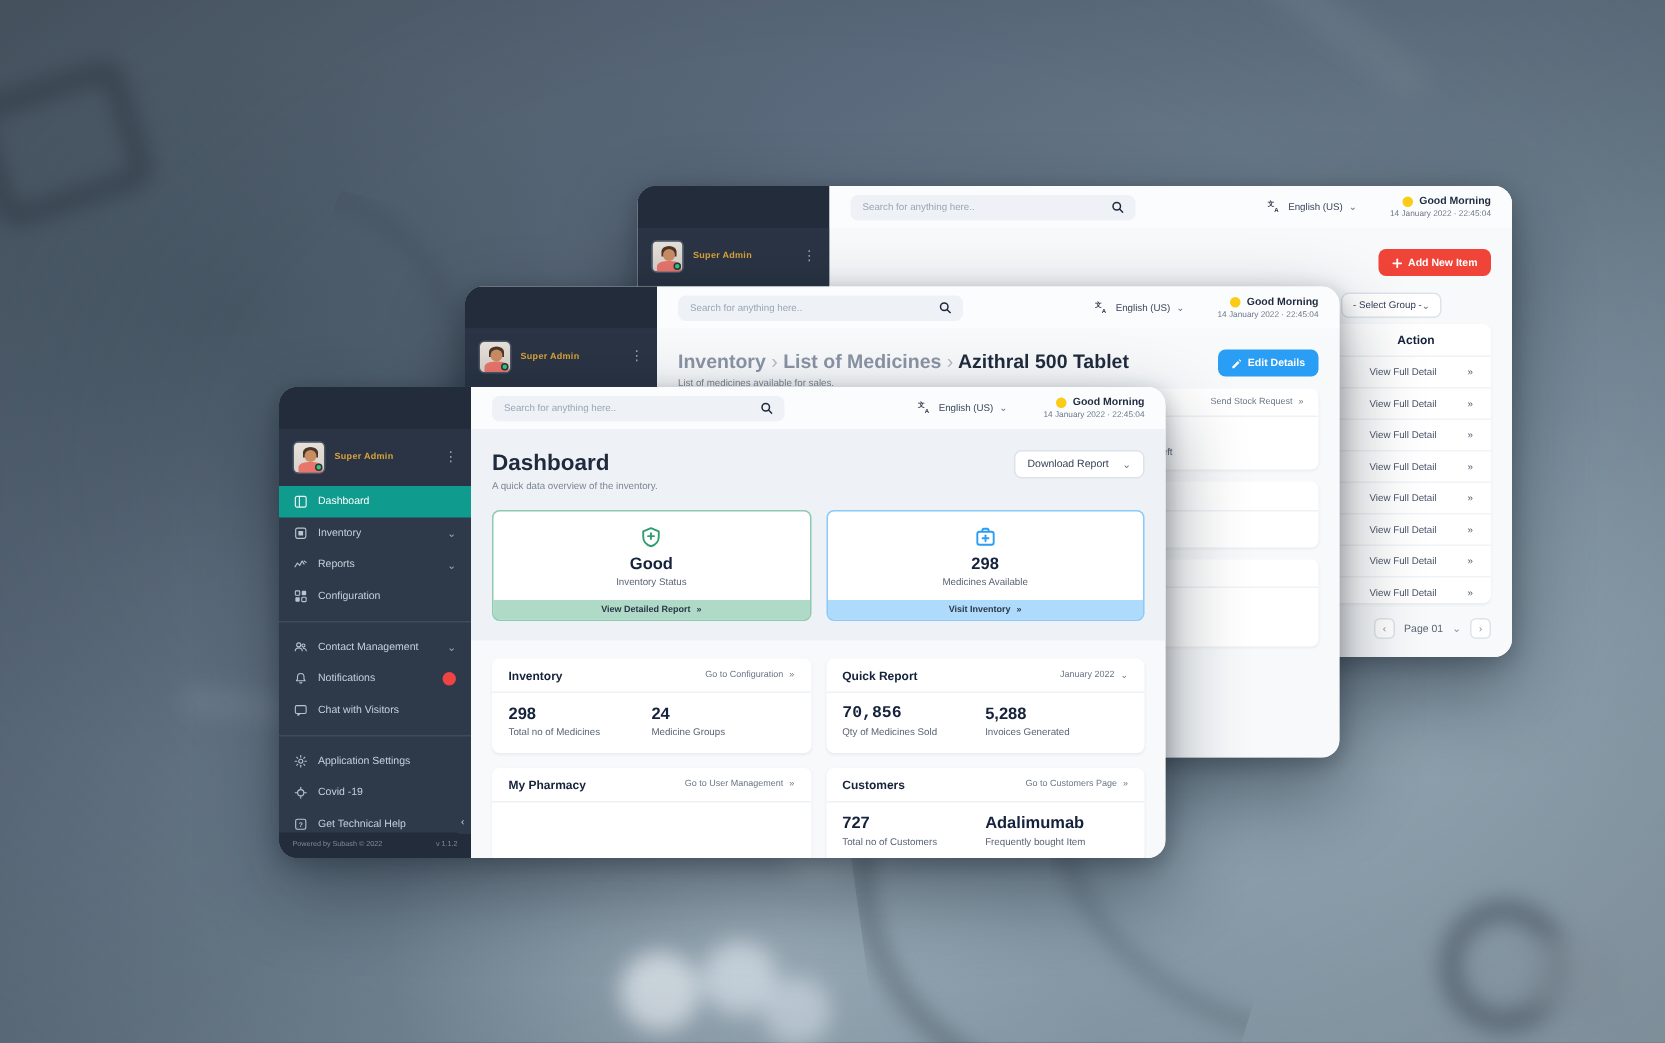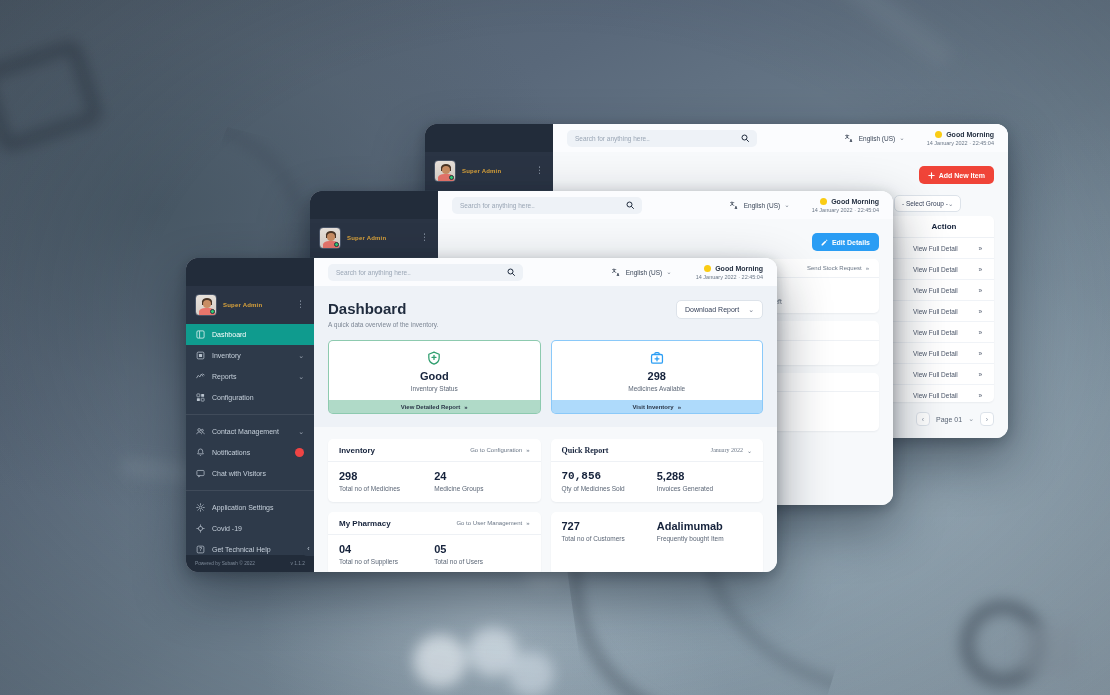--- a/index.html
+++ b/index.html
@@ -373,20 +373,30 @@
           <div class="greet-sub" style="font-size:5.5px; margin-top:2px;">
             <span>14 January 2022</span>
             <span>·</span>
             <span>22:45:04</span>
           </div>
         </div>
       </div>
     </div>
 
     <div class="page-head" style="padding:14px 14px 0 14px;">
+      <div>
+        <div class="crumb" style="font-size:13px;">
+          <span class="dim">Inventory</span>
+          <span class="sep">›</span>
+          <span class="dim">List of Medicines</span>
+          <span class="sep">›</span>
+          <span>Azithral 500 Tablet</span>
+        </div>
+        <div class="page-sub" style="font-size:6.5px; margin-top:4px;">List of medicines available for sales.</div>
+      </div>
       <div class="btn btn-blue" style="margin-left:auto; height:18px; padding:0 9px; font-size:7px; gap:4px;">
         <span>
           <svg width="7" height="7" viewBox="0 0 12 12" fill="#fff">
             <path d="M1 9l6.2-6.2 2 2L3 11H1z"></path>
               <path d="M8.2 1.8l1-1 2 2-1 1z"></path>
           </svg>
         </span>
         <span>Edit Details</span>
       </div>
     </div>
@@ -672,21 +682,21 @@
       <div class="metric-val" style="font-size:11px;">298</div>
       <div class="metric-lbl" style="font-size:6.5px;margin-top:3px;">Total no of Medicines</div>
     </div>
     <div class="metric">
       <div class="metric-val" style="font-size:11px;">24</div>
       <div class="metric-lbl" style="font-size:6.5px;margin-top:3px;">Medicine Groups</div>
     </div>
           </div>
   </div>
         <div class="card" style="width:calc(50% - 5px);height:63px;">
-    <div class="card-head" style="height:23px;padding:0 11px;font-family:Liberation Serif, serif;">
+    <div class="card-head" style="height:23px;padding:0 11px;">
       <span class="card-title" style="font-size:8px;">Quick Report</span>
       <span class="card-link" style="font-size:6px;gap:4px;">
         <span>January 2022</span>
         <span>⌄</span>
       </span>
     </div>
     <div class="card-body" style="padding:8px 11px;">
     <div class="metric">
       <div class="metric-val" style="font-size:11px;font-family:Liberation Mono, monospace;">70,856</div>
       <div class="metric-lbl" style="font-size:6.5px;margin-top:3px;">Qty of Medicines Sold</div>
@@ -698,32 +708,29 @@
           </div>
   </div>
         <div class="card" style="width:calc(50% - 5px);height:63px;">
     <div class="card-head" style="height:23px;padding:0 11px;">
       <span class="card-title" style="font-size:8px;">My Pharmacy</span>
       <span class="card-link" style="font-size:6px;gap:4px;">
         <span>Go to User Management</span>
         <span>»</span>
       </span>
     </div>
-    <div class="card-body" style="padding:8px 11px;">
-    <div class="metric">
-      <div class="metric-val" style="font-size:11px;">04</div>
-      <div class="metric-lbl" style="font-size:6.5px;margin-top:3px;">Total no of Suppliers</div>
-    </div>
-    <div class="metric">
-      <div class="metric-val" style="font-size:11px;">05</div>
-      <div class="metric-lbl" style="font-size:6.5px;margin-top:3px;">Total no of Users</div>
-    </div>
-          </div>
   </div>
         <div class="card" style="width:calc(50% - 5px);height:63px;">
+    <div class="card-head" style="height:23px;padding:0 11px;">
+      <span class="card-title" style="font-size:8px;">Customers</span>
+      <span class="card-link" style="font-size:6px;gap:4px;">
+        <span>Go to Customers Page</span>
+        <span>»</span>
+      </span>
+    </div>
     <div class="card-body" style="padding:8px 11px;">
     <div class="metric">
       <div class="metric-val" style="font-size:11px;">727</div>
       <div class="metric-lbl" style="font-size:6.5px;margin-top:3px;">Total no of Customers</div>
     </div>
     <div class="metric">
       <div class="metric-val" style="font-size:11px;">Adalimumab</div>
       <div class="metric-lbl" style="font-size:6.5px;margin-top:3px;">Frequently bought Item</div>
     </div>
           </div>

